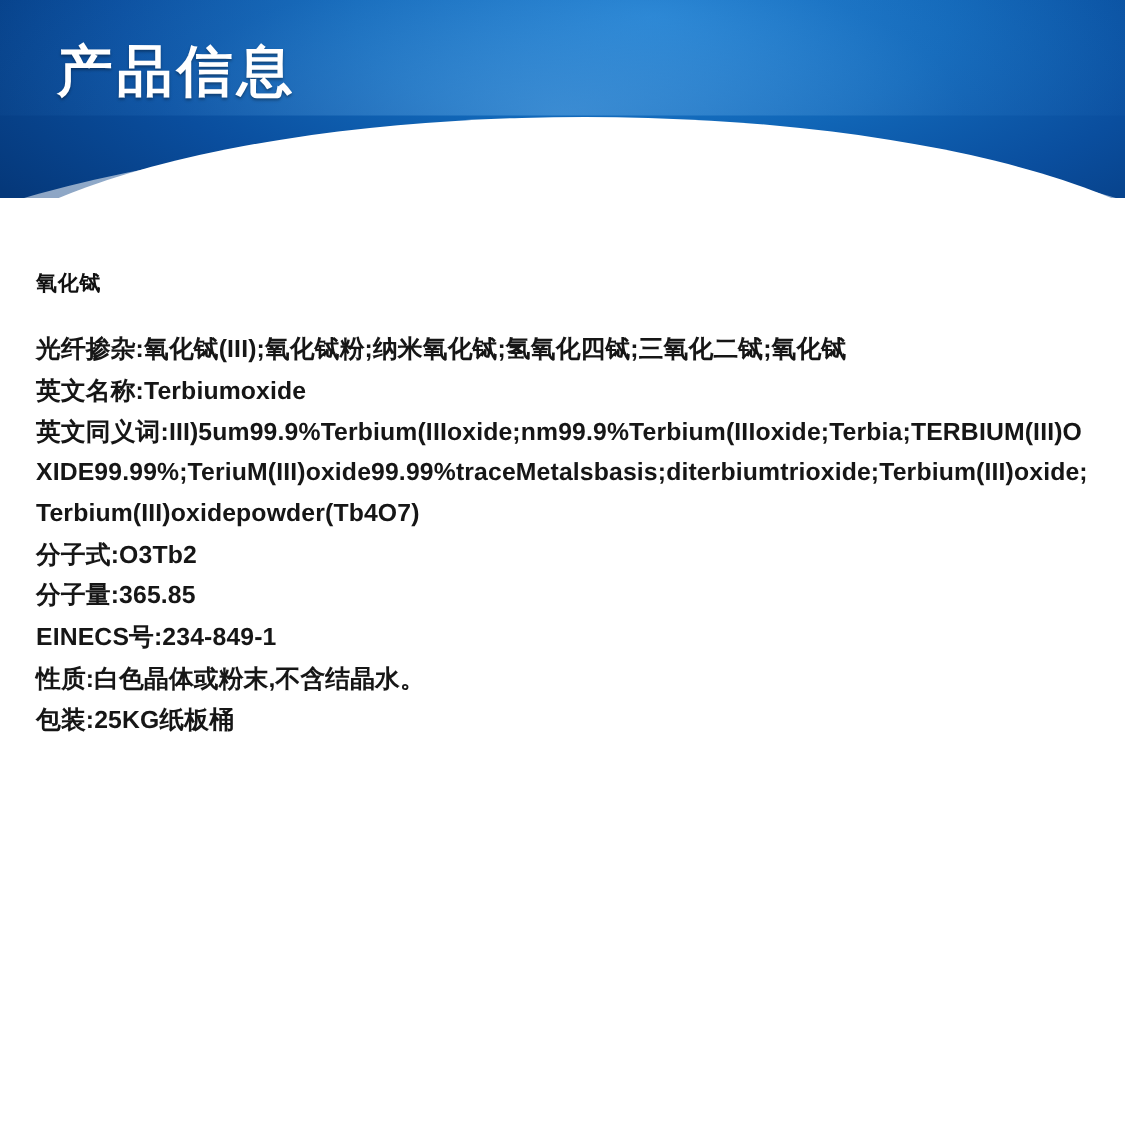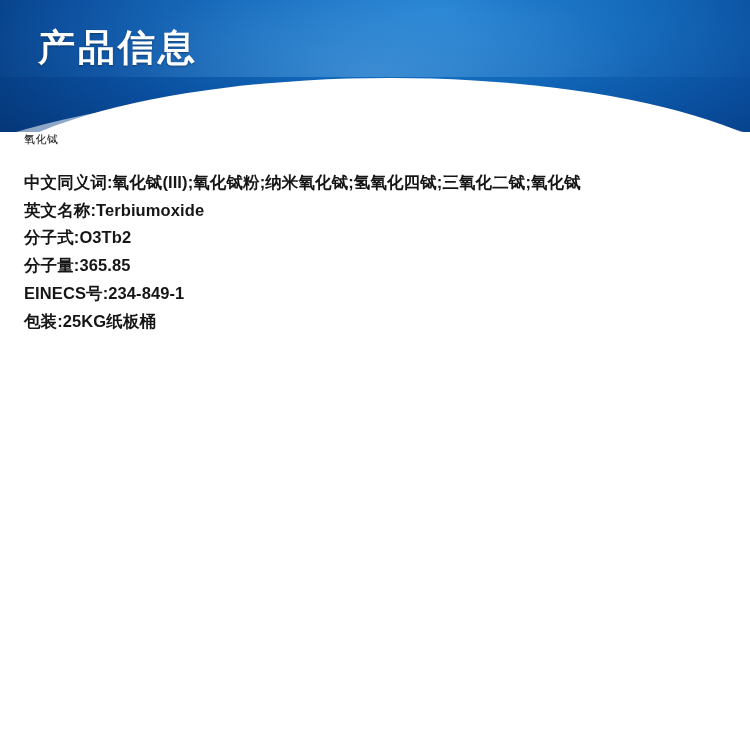--- a/index.html
+++ b/index.html
@@ -80,22 +80,23 @@
   
   .content {
     position: absolute;
     left: 0;
     top: 132px;
     width: 750px;
     padding: 0 24px;
     box-sizing: border-box;
   }
   .product-name {
-    font-size: 11px;
-    font-weight: normal;
+    margin-top: 48px;
+    font-size: 14px;
+    font-weight: bold;
     color: #111111;
     letter-spacing: 0.5px;
   }
   .spec-list {
     margin-top: 22px;
   }
   .spec-line {
     font-size: 16.5px;
     font-weight: bold;
     color: #161616;
@@ -115,22 +116,24 @@
     <div class="banner-gloss"></div>
     <div class="banner-curve2"></div>
     <div class="banner-curve"></div>
     <div class="banner-title">产品信息</div>
   </div>
 
   <div class="content">
     <div class="product-name">氧化铽</div>
 
     <div class="spec-list">
-      <p class="spec-line">中文同义词:氧化铽(III);氧化铽粉;纳米氧化铽;氢氧化四铽;三氧化二铽;氧化铽</p>
+      <p class="spec-line">光纤掺杂:氧化铽(III);氧化铽粉;纳米氧化铽;氢氧化四铽;三氧化二铽;氧化铽</p>
       <p class="spec-line">英文名称:Terbiumoxide</p>
+      <p class="spec-line">英文同义词:III)5um99.9%Terbium(IIIoxide;nm99.9%Terbium(IIIoxide;Terbia;TERBIUM(III)OXIDE99.99%;TeriuM(III)oxide99.99%traceMetalsbasis;diterbiumtrioxide;Terbium(III)oxide;Terbium(III)oxidepowder(Tb4O7)</p>
       <p class="spec-line">分子式:O3Tb2</p>
       <p class="spec-line">分子量:365.85</p>
       <p class="spec-line">EINECS号:234-849-1</p>
+      <p class="spec-line">性质:白色晶体或粉末,不含结晶水。</p>
       <p class="spec-line">包装:25KG纸板桶</p>
     </div>
   </div>
 
 </div>
 
 </body></html>

